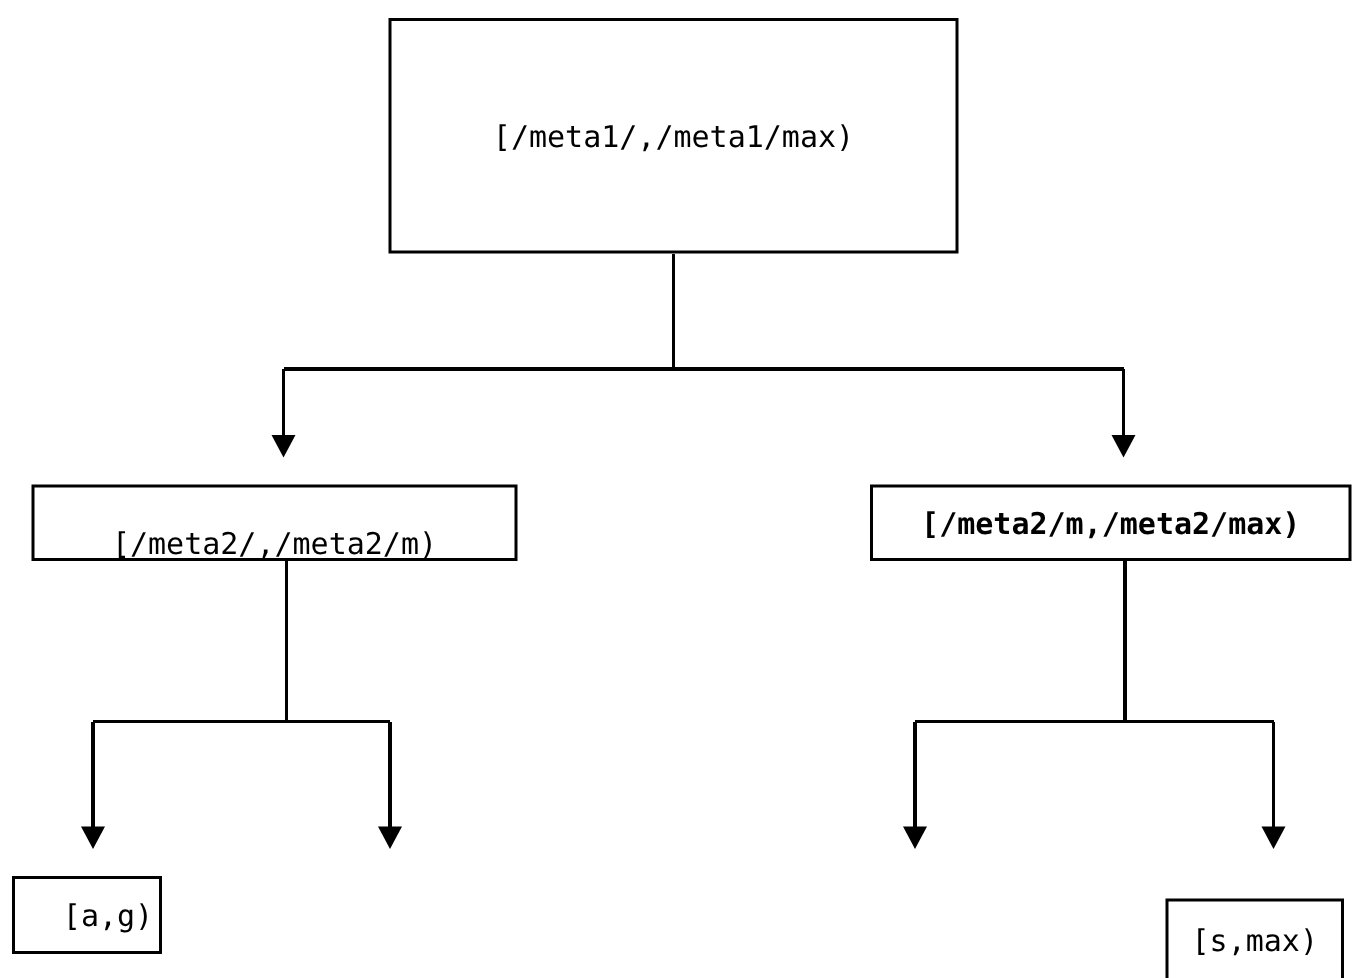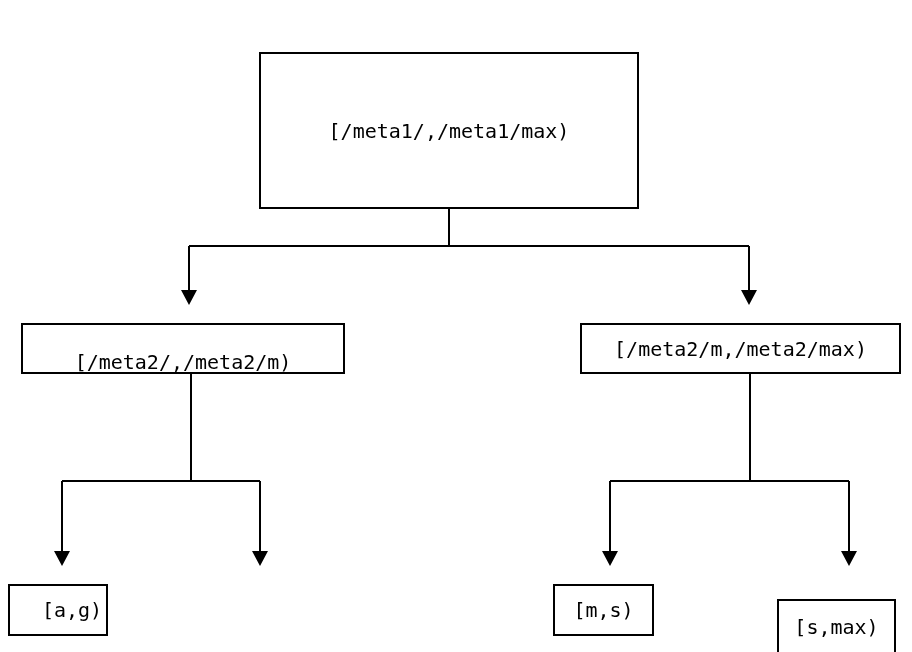--- a/index.html
+++ b/index.html
@@ -27,23 +27,23 @@
     justify-content: center;
   }
   .node-label {
     font-family: "DejaVu Sans Mono", "Liberation Mono", monospace;
     font-size: 20px;
     line-height: 1;
     color: #000000;
     white-space: pre;
     letter-spacing: 0px;
   }
-  .node-root   { left: 259px; top: 12px;  width: 380px; height: 157px; margin-top: 40px; }
+  .node-root   { left: 259px; top: 12px;  width: 380px; height: 157px; }
   .node-mid-l  { left: 21px;  top: 323px; width: 324px; height: 51px; align-items: flex-end; }
-  .node-mid-r  { left: 580px; top: 323px; width: 321px; height: 51px; }
+  .node-mid-r  { left: 580px; top: 323px; width: 321px; height: 51px; font-weight: bold; }
   .node-leaf-1 { left: 8px;   top: 584px; width: 100px; height: 52px; padding-left: 28px; }
   .node-leaf-2 { left: 205px; top: 584px; width: 99px;  height: 52px; }
   .node-leaf-3 { left: 553px; top: 584px; width: 101px; height: 52px; }
   .node-leaf-4 { left: 777px; top: 599px; width: 119px; height: 55px; }
 
   .edges {
     position: absolute;
     left: 0;
     top: 0;
     width: 912px;
@@ -96,21 +96,18 @@
 
   <div class="node node-mid-r">
     <span class="node-label">[/meta2/m,/meta2/max)</span>
   </div>
 
   <div class="node node-leaf-1">
     <span class="node-label">[a,g)</span>
   </div>
 
 
-  <div class="node node-leaf-3">
-    <span class="node-label">[m,s)</span>
-  </div>
 
   <div class="node node-leaf-4">
     <span class="node-label">[s,max)</span>
   </div>
 
 </div>
 
 </body></html>

